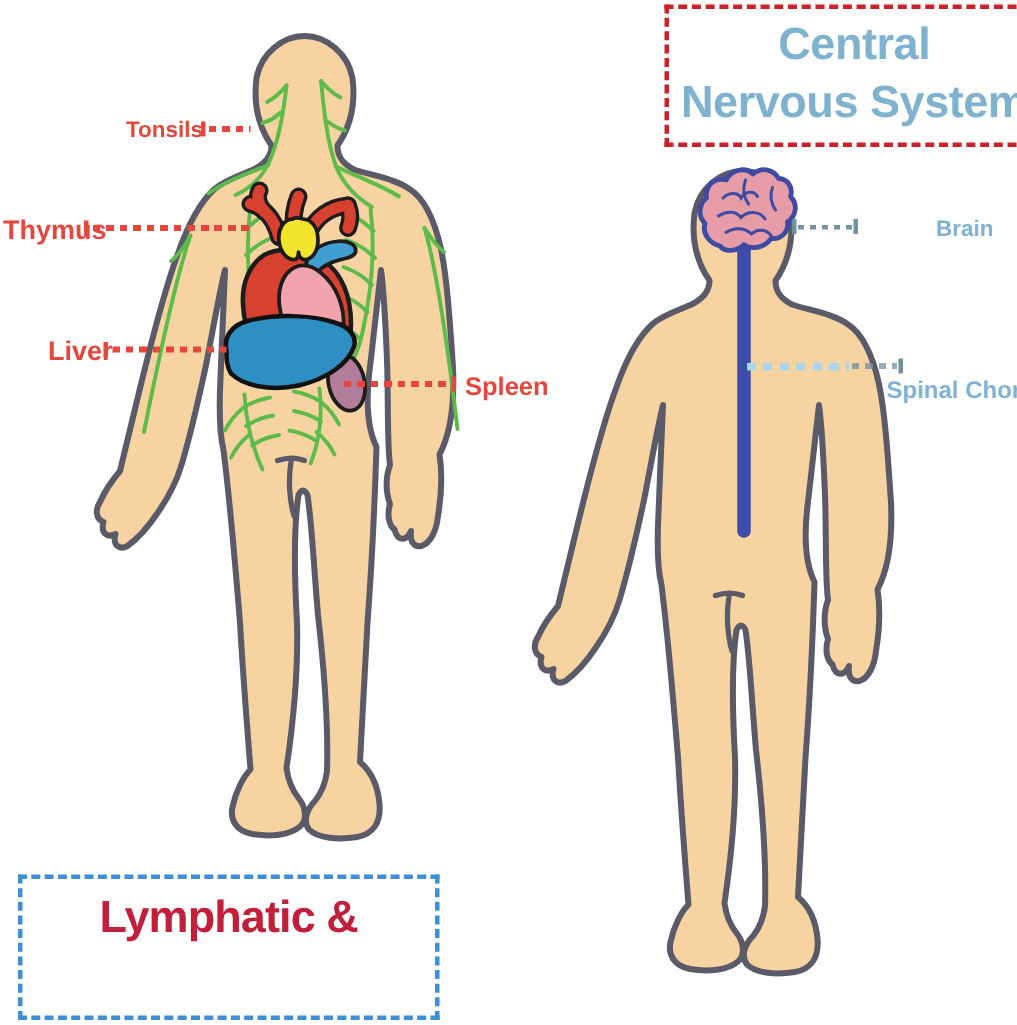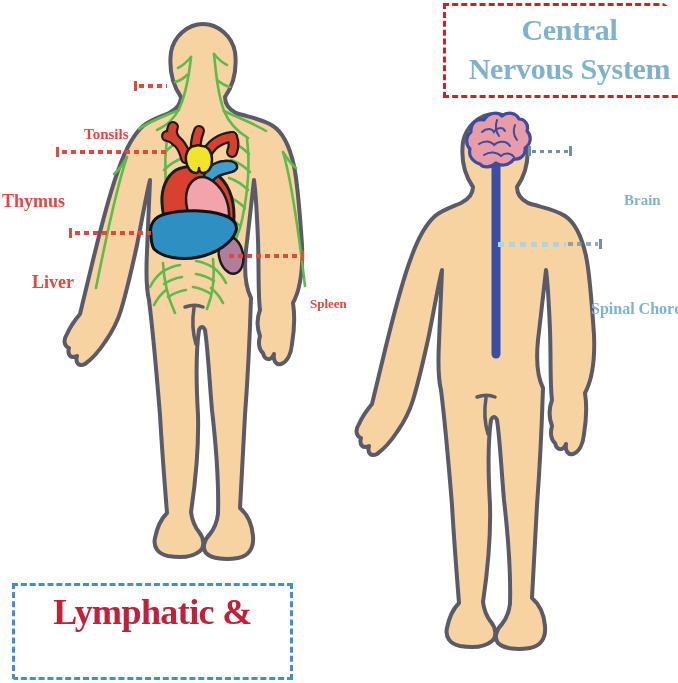--- a/index.html
+++ b/index.html
@@ -22,26 +22,25 @@
     --label-blue:#7FB2D6;
     --box-red:#CC2129;
     --box-blue:#3E8ED8;
     --leader-gray:#72919E;
     --leader-light:#A9D5E8;
   }
   html,body{margin:0;padding:0;background:var(--bg);}
   #stage{
     position:relative;width:678px;height:683px;overflow:hidden;
     background:var(--bg);
-    font-family:Liberation Serif, serif;
-    border-radius:27px;
+    font-family:Liberation Sans, sans-serif;
   }
   #stage svg{position:absolute;left:0;top:0;}
   .label{
-    position:absolute;font-weight:bold;white-space:nowrap;margin-top:48px;
+    position:absolute;font-weight:bold;white-space:nowrap;
   }
   .label.red{color:var(--label-red);}
   .label.blue{color:var(--label-blue);}
   .leader-red{
     position:absolute;height:4px;
     background:repeating-linear-gradient(90deg,var(--label-red) 0 5px,transparent 5px 9px);
   }
   .tick-red{position:absolute;width:3px;height:10px;background:var(--label-red);}
   .leader-gray{
     position:absolute;height:3px;
@@ -68,21 +67,21 @@
   .cns-box .line{
     font-size:30px;line-height:39px;font-weight:bold;color:var(--title-blue);
     letter-spacing:-0.3px;
   }
   .lym-box{
     left:12px;top:583px;width:281px;height:97px;
     border:3px dashed var(--box-blue);
     padding-top:7px;
   }
   .lym-box .line{
-    font-size:36px;line-height:38px;font-weight:bold;color:var(--title-red);
+    font-size:30px;line-height:38px;font-weight:bold;color:var(--title-red);
     letter-spacing:-0.6px;
   }
 </style>
 </head>
 <body>
 
 <div id="stage">
 
   <svg width="678" height="683" viewBox="0 0 678 683">
     <defs>
@@ -296,21 +295,21 @@
   <div class="label red" style="left:2px;top:143px;font-size:18px;">Thymus</div>
   <div class="tick-red" style="left:56px;top:147px;"></div>
   <div class="leader-red" style="left:62px;top:150px;width:106px;"></div>
 
   <div class="label red" style="left:32px;top:224px;font-size:18px;">Liver</div>
   <div class="tick-red" style="left:69px;top:228px;"></div>
   <div class="leader-red" style="left:75px;top:231px;width:76px;"></div>
 
   <div class="leader-red" style="left:229px;top:254px;width:70px;"></div>
   <div class="tick-red" style="left:301px;top:251px;"></div>
-  <div class="label red" style="left:310px;top:248px;font-size:13px;">Spleen</div>
+  <div class="label red" style="left:310px;top:248px;font-size:17px;">Spleen</div>
 
   <div class="tick-gray" style="left:528px;top:146px;"></div>
   <div class="leader-gray" style="left:532px;top:150px;width:36px;"></div>
   <div class="tick-gray" style="left:569px;top:146px;"></div>
   <div class="label blue" style="left:624px;top:144px;font-size:15px;">Brain</div>
 
   <div class="leader-light" style="left:498px;top:242px;width:68px;"></div>
   <div class="leader-light2" style="left:568px;top:242px;width:30px;"></div>
   <div class="tick-gray" style="left:599px;top:239px;"></div>
   <div class="label blue" style="left:591px;top:252px;font-size:16px;">Spinal Chord</div>

